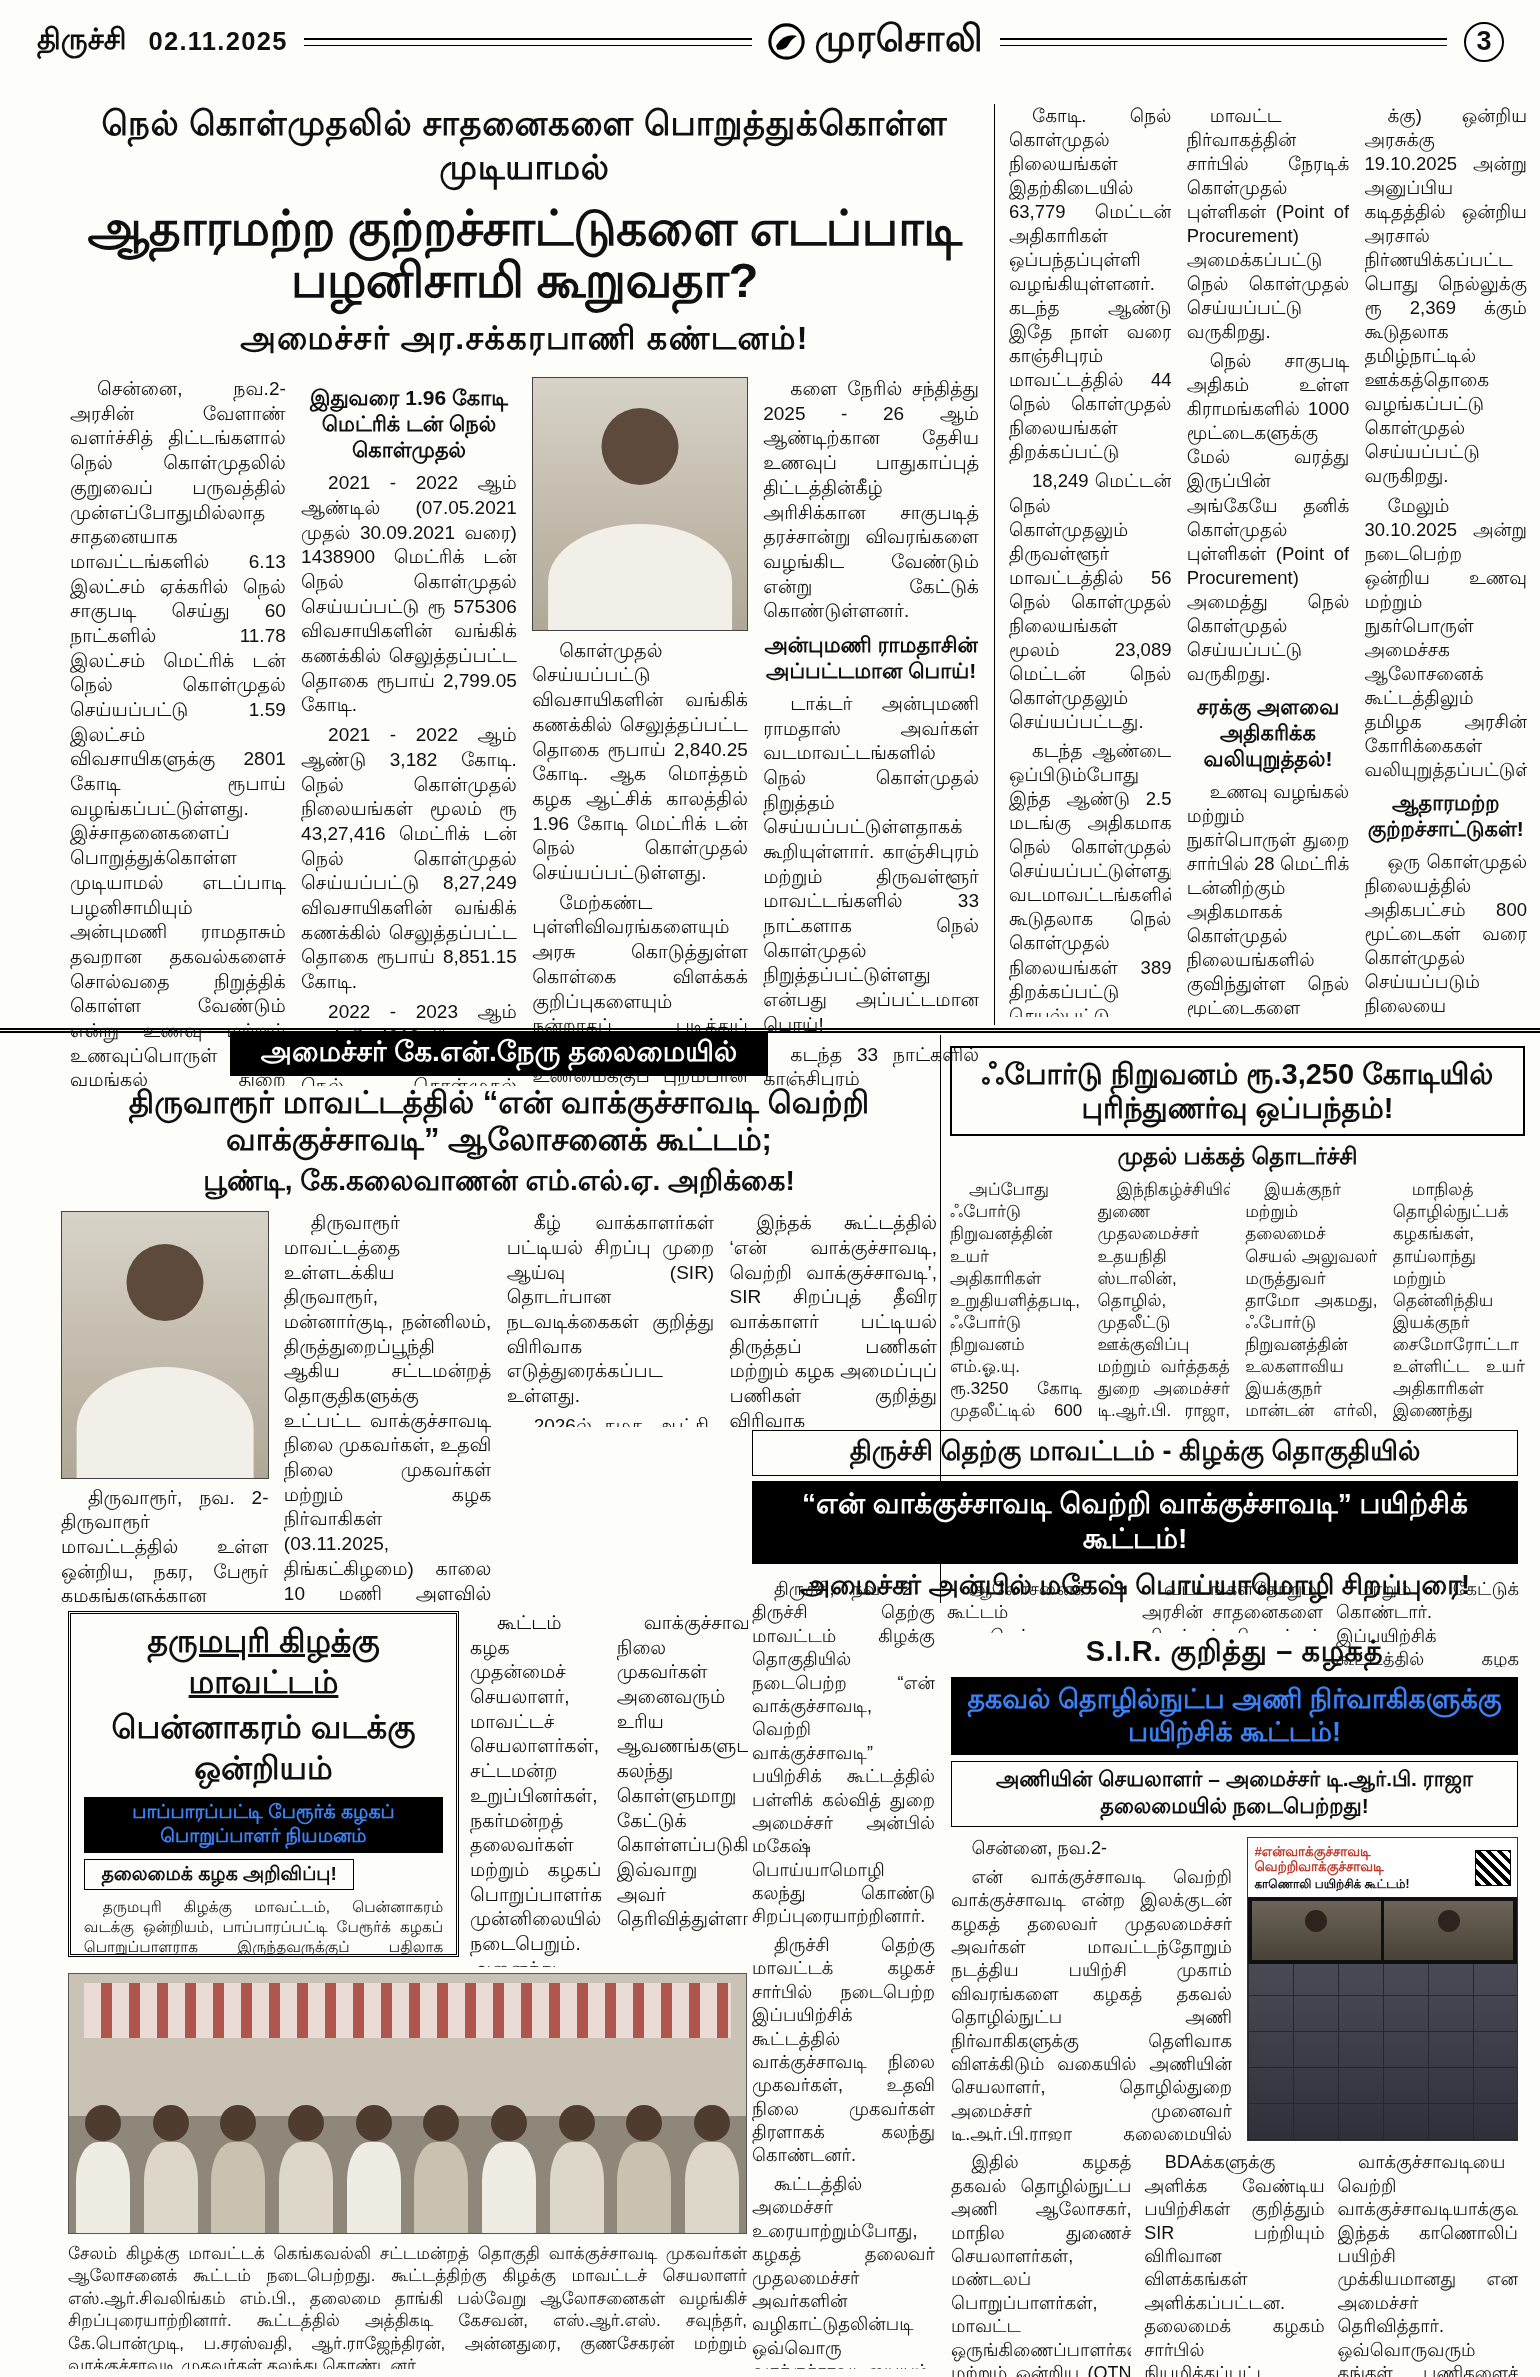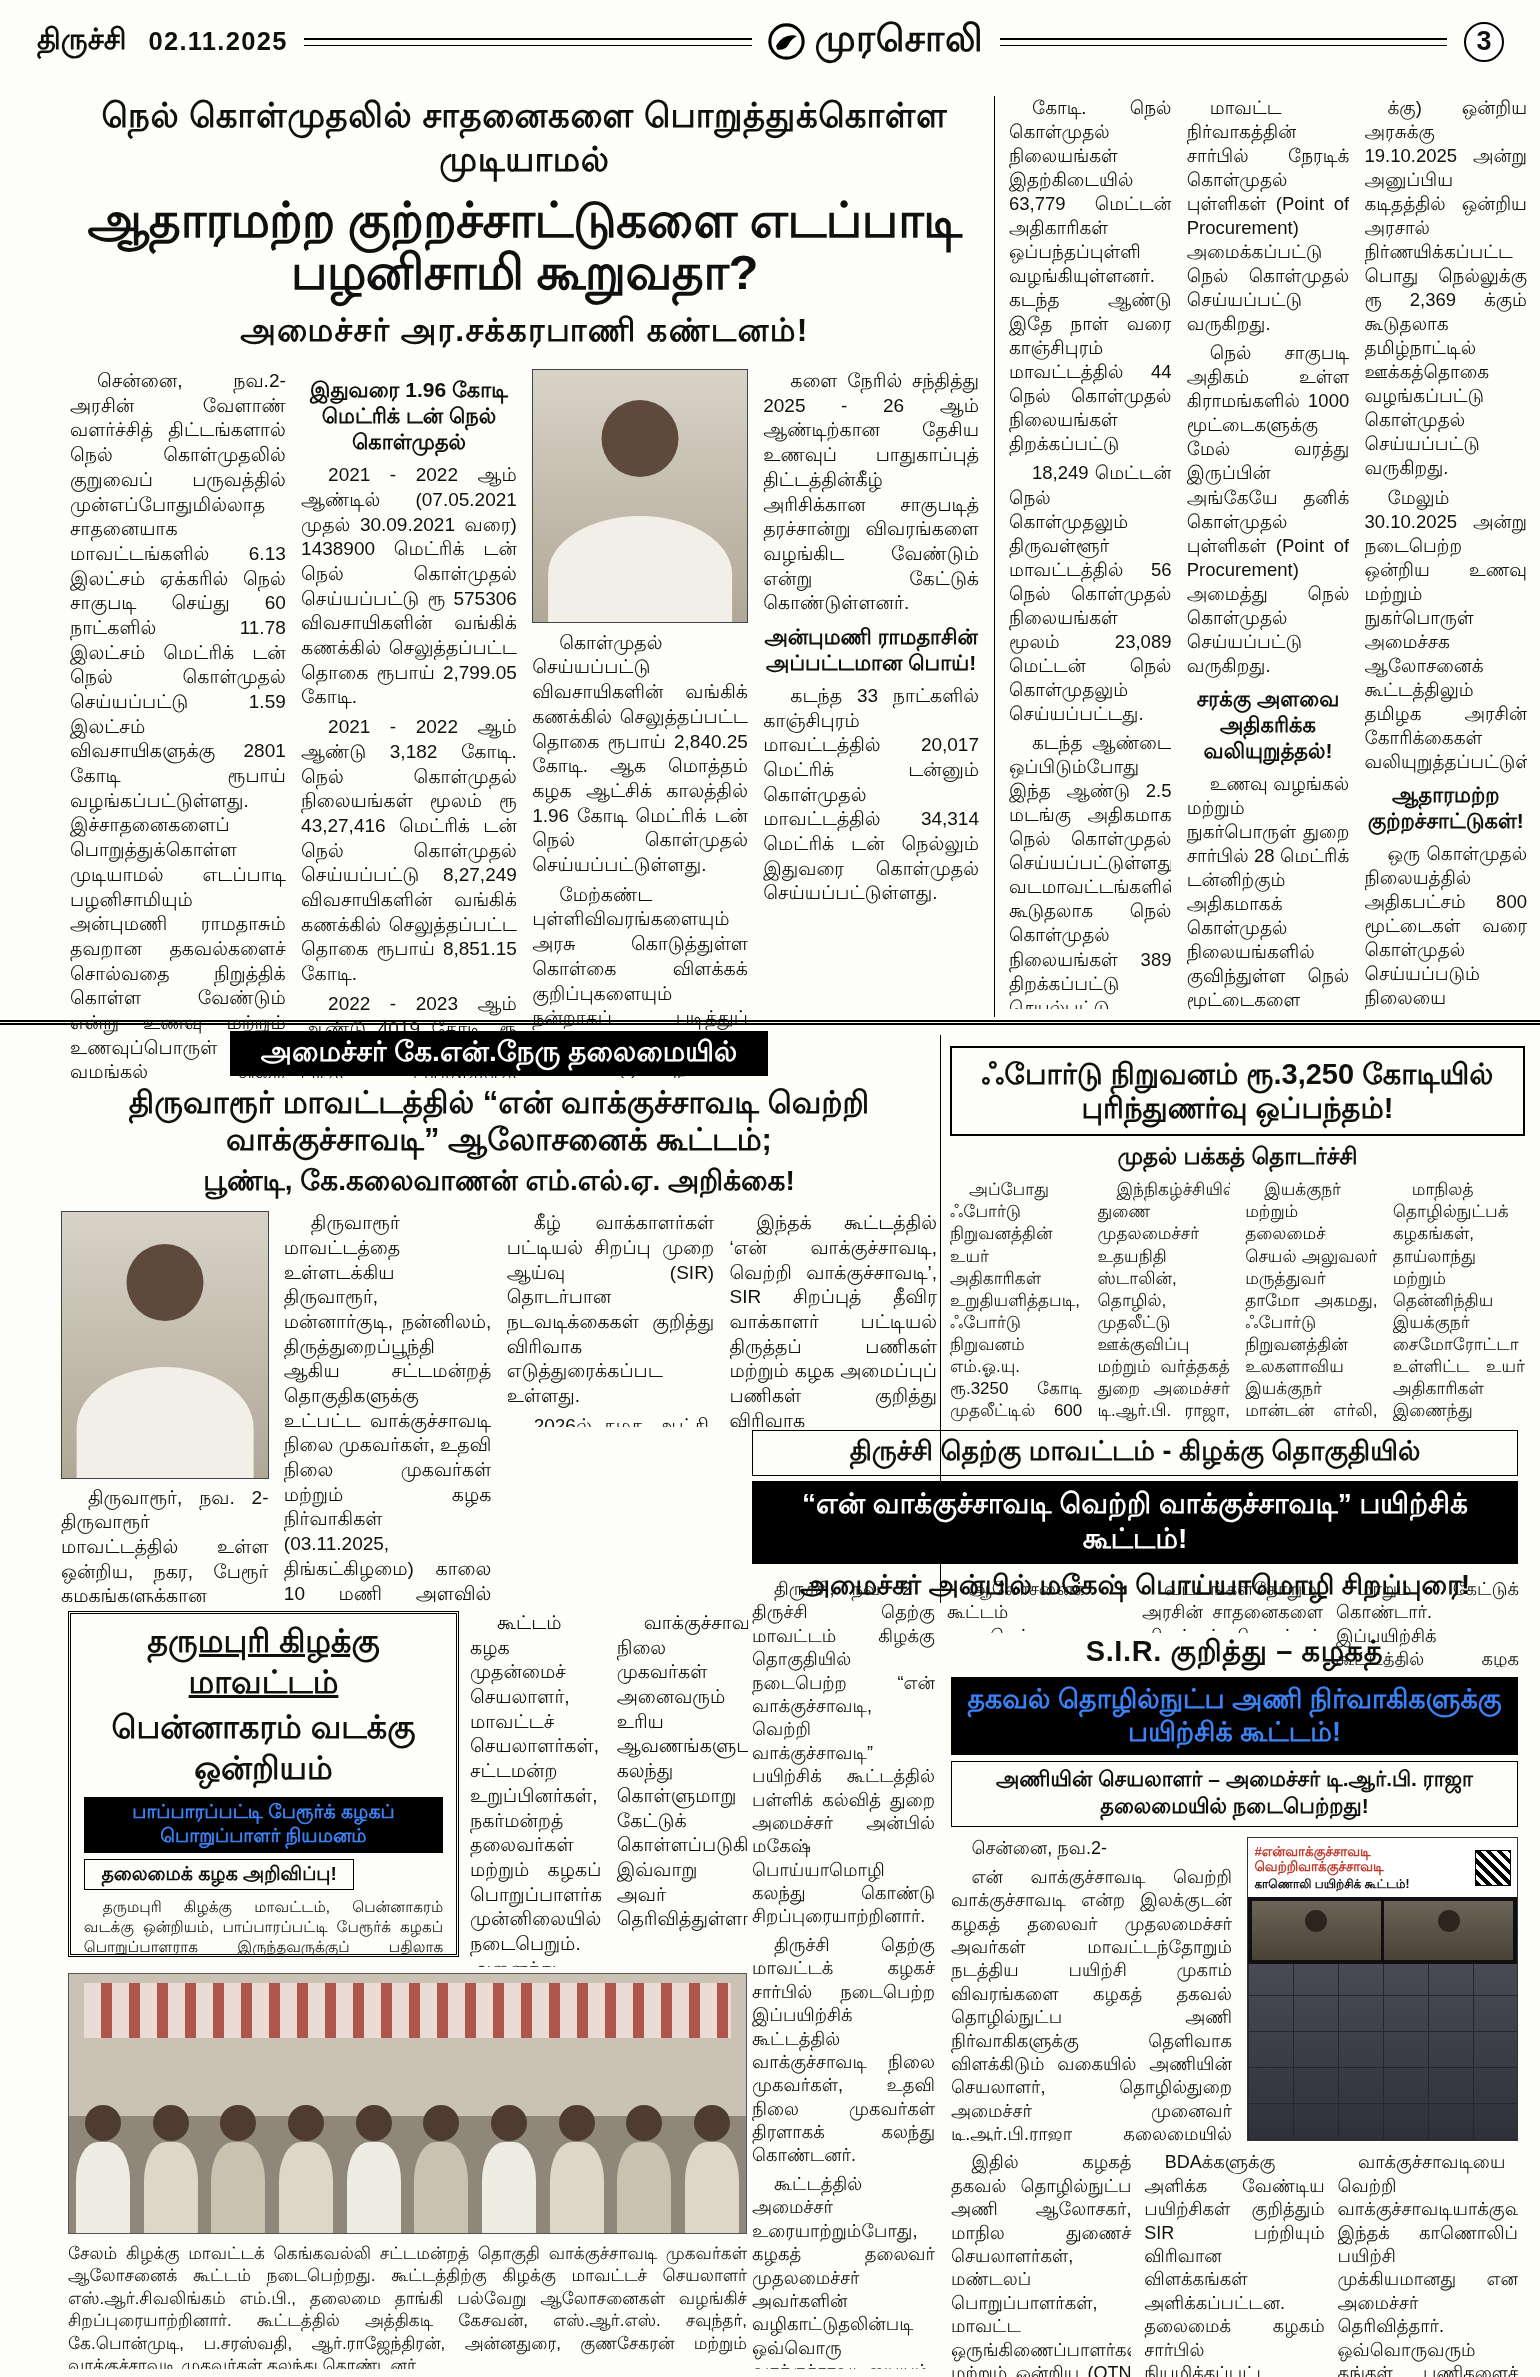--- a/index.html
+++ b/index.html
@@ -19,21 +19,21 @@
 .mh-city{font-size:29px;font-weight:700}
 .mh-date{font-size:25.5px;font-weight:700;margin-left:22px;letter-spacing:1.3px}
 .mh-rule{flex:1;height:7.7px;border-top:2.6px solid #000;border-bottom:1.3px solid #000;margin:0 16.6px}
 .mh-logo{display:flex;align-items:center;gap:9px}
 .mh-bird{width:37px;height:37px}
 .mh-paper{font-size:37px;font-weight:800;letter-spacing:0.6px}
 .mh-badge{width:40px;height:40px;border:2.6px solid #000;border-radius:50%;display:flex;
   align-items:center;justify-content:center;font-size:27px;font-weight:800;background:#fff}
 
 
-.lead{left:0;top:88px;width:1541px;height:937px;border-bottom:5.1px double #000}
+.lead{left:0;top:96px;width:1541px;height:937px;border-bottom:5.1px double #000}
 .lead-left{position:absolute;left:70px;top:7.7px;width:909px}
 .lead-kicker{font-size:34px;font-weight:800;text-align:center;letter-spacing:0.6px}
 .lead-headline{font-size:49px;font-weight:900;text-align:center;line-height:1.07;margin-top:10.2px;letter-spacing:-0.6px}
 .lead-subhead{font-size:32px;font-weight:800;text-align:center;margin-top:12.8px;letter-spacing:1.3px}
 .lead-body{margin-top:16.6px}
 .lead-body .col{height:709px}
 .lead-right{position:absolute;left:994px;top:7.7px;width:533px;height:921px;border-left:1.3px solid #000;padding-left:14px}
 .lead-right .col{height:913px}
 .lead-right .bodyp{font-size:18.5px;text-indent:23px}
 .leadphoto{width:100%;height:254px;margin-bottom:7.7px;border:0.6px solid #444}
@@ -164,20 +164,21 @@
         <div class="col">
           <div class="leadphoto ph"></div>
           <div>
               <p class="bodyp">கொள்முதல் செய்யப்பட்டு விவசாயிகளின் வங்கிக் கணக்கில் செலுத்தப்பட்ட தொகை ரூபாய் 2,840.25 கோடி. ஆக மொத்தம் கழக ஆட்சிக் காலத்தில் 1.96 கோடி மெட்ரிக் டன் நெல் கொள்முதல் செய்யப்பட்டுள்ளது.</p>
               <p class="bodyp">மேற்கண்ட புள்ளிவிவரங்களையும் அரசு கொடுத்துள்ள கொள்கை விளக்கக் குறிப்புகளையும் நன்றாகப் படித்துப் பார்த்த பிறகாவது உண்மைக்குப் புறம்பான குற்றச்சாட்டுகளைச் சொல்வதை நிறுத்திக் கொள்ள வேண்டும்.</p>
             </div>
         </div>
         <div class="col">
             <p class="bodyp">களை நேரில் சந்தித்து 2025 - 26 ஆம் ஆண்டிற்கான தேசிய உணவுப் பாதுகாப்புத் திட்டத்தின்கீழ் அரிசிக்கான சாகுபடித் தரச்சான்று விவரங்களை வழங்கிட வேண்டும் என்று கேட்டுக் கொண்டுள்ளனர்.</p>
             <h4 class="colhead">அன்புமணி ராமதாசின் அப்பட்டமான பொய்!</h4>
+            <p class="bodyp">டாக்டர் அன்புமணி ராமதாஸ் அவர்கள் வடமாவட்டங்களில் நெல் கொள்முதல் நிறுத்தம் செய்யப்பட்டுள்ளதாகக் கூறியுள்ளார். காஞ்சிபுரம் மற்றும் திருவள்ளூர் மாவட்டங்களில் 33 நாட்களாக நெல் கொள்முதல் நிறுத்தப்பட்டுள்ளது என்பது அப்பட்டமான பொய்!</p>
             <p class="bodyp">கடந்த 33 நாட்களில் காஞ்சிபுரம் மாவட்டத்தில் 20,017 மெட்ரிக் டன்னும் கொள்முதல் மாவட்டத்தில் 34,314 மெட்ரிக் டன் நெல்லும் இதுவரை கொள்முதல் செய்யப்பட்டுள்ளது.</p>
           </div>
       </div>
     </div>
     <div class="lead-right cols">
       <div class="col">
           <p class="bodyp">கோடி. நெல் கொள்முதல் நிலையங்கள் இதற்கிடையில் 63,779 மெட்டன் அதிகாரிகள் ஒப்பந்தப்புள்ளி வழங்கியுள்ளனர். கடந்த ஆண்டு இதே நாள் வரை காஞ்சிபுரம் மாவட்டத்தில் 44 நெல் கொள்முதல் நிலையங்கள் திறக்கப்பட்டு</p>
           <p class="bodyp">18,249 மெட்டன் நெல் கொள்முதலும் திருவள்ளூர் மாவட்டத்தில் 56 நெல் கொள்முதல் நிலையங்கள் மூலம் 23,089 மெட்டன் நெல் கொள்முதலும் செய்யப்பட்டது.</p>
           <p class="bodyp">கடந்த ஆண்டை ஒப்பிடும்போது இந்த ஆண்டு 2.5 மடங்கு அதிகமாக நெல் கொள்முதல் செய்யப்பட்டுள்ளது. வடமாவட்டங்களில் கூடுதலாக நெல் கொள்முதல் நிலையங்கள் 389 திறக்கப்பட்டு செயல்பட்டு வருகின்றன.</p>
         </div>

